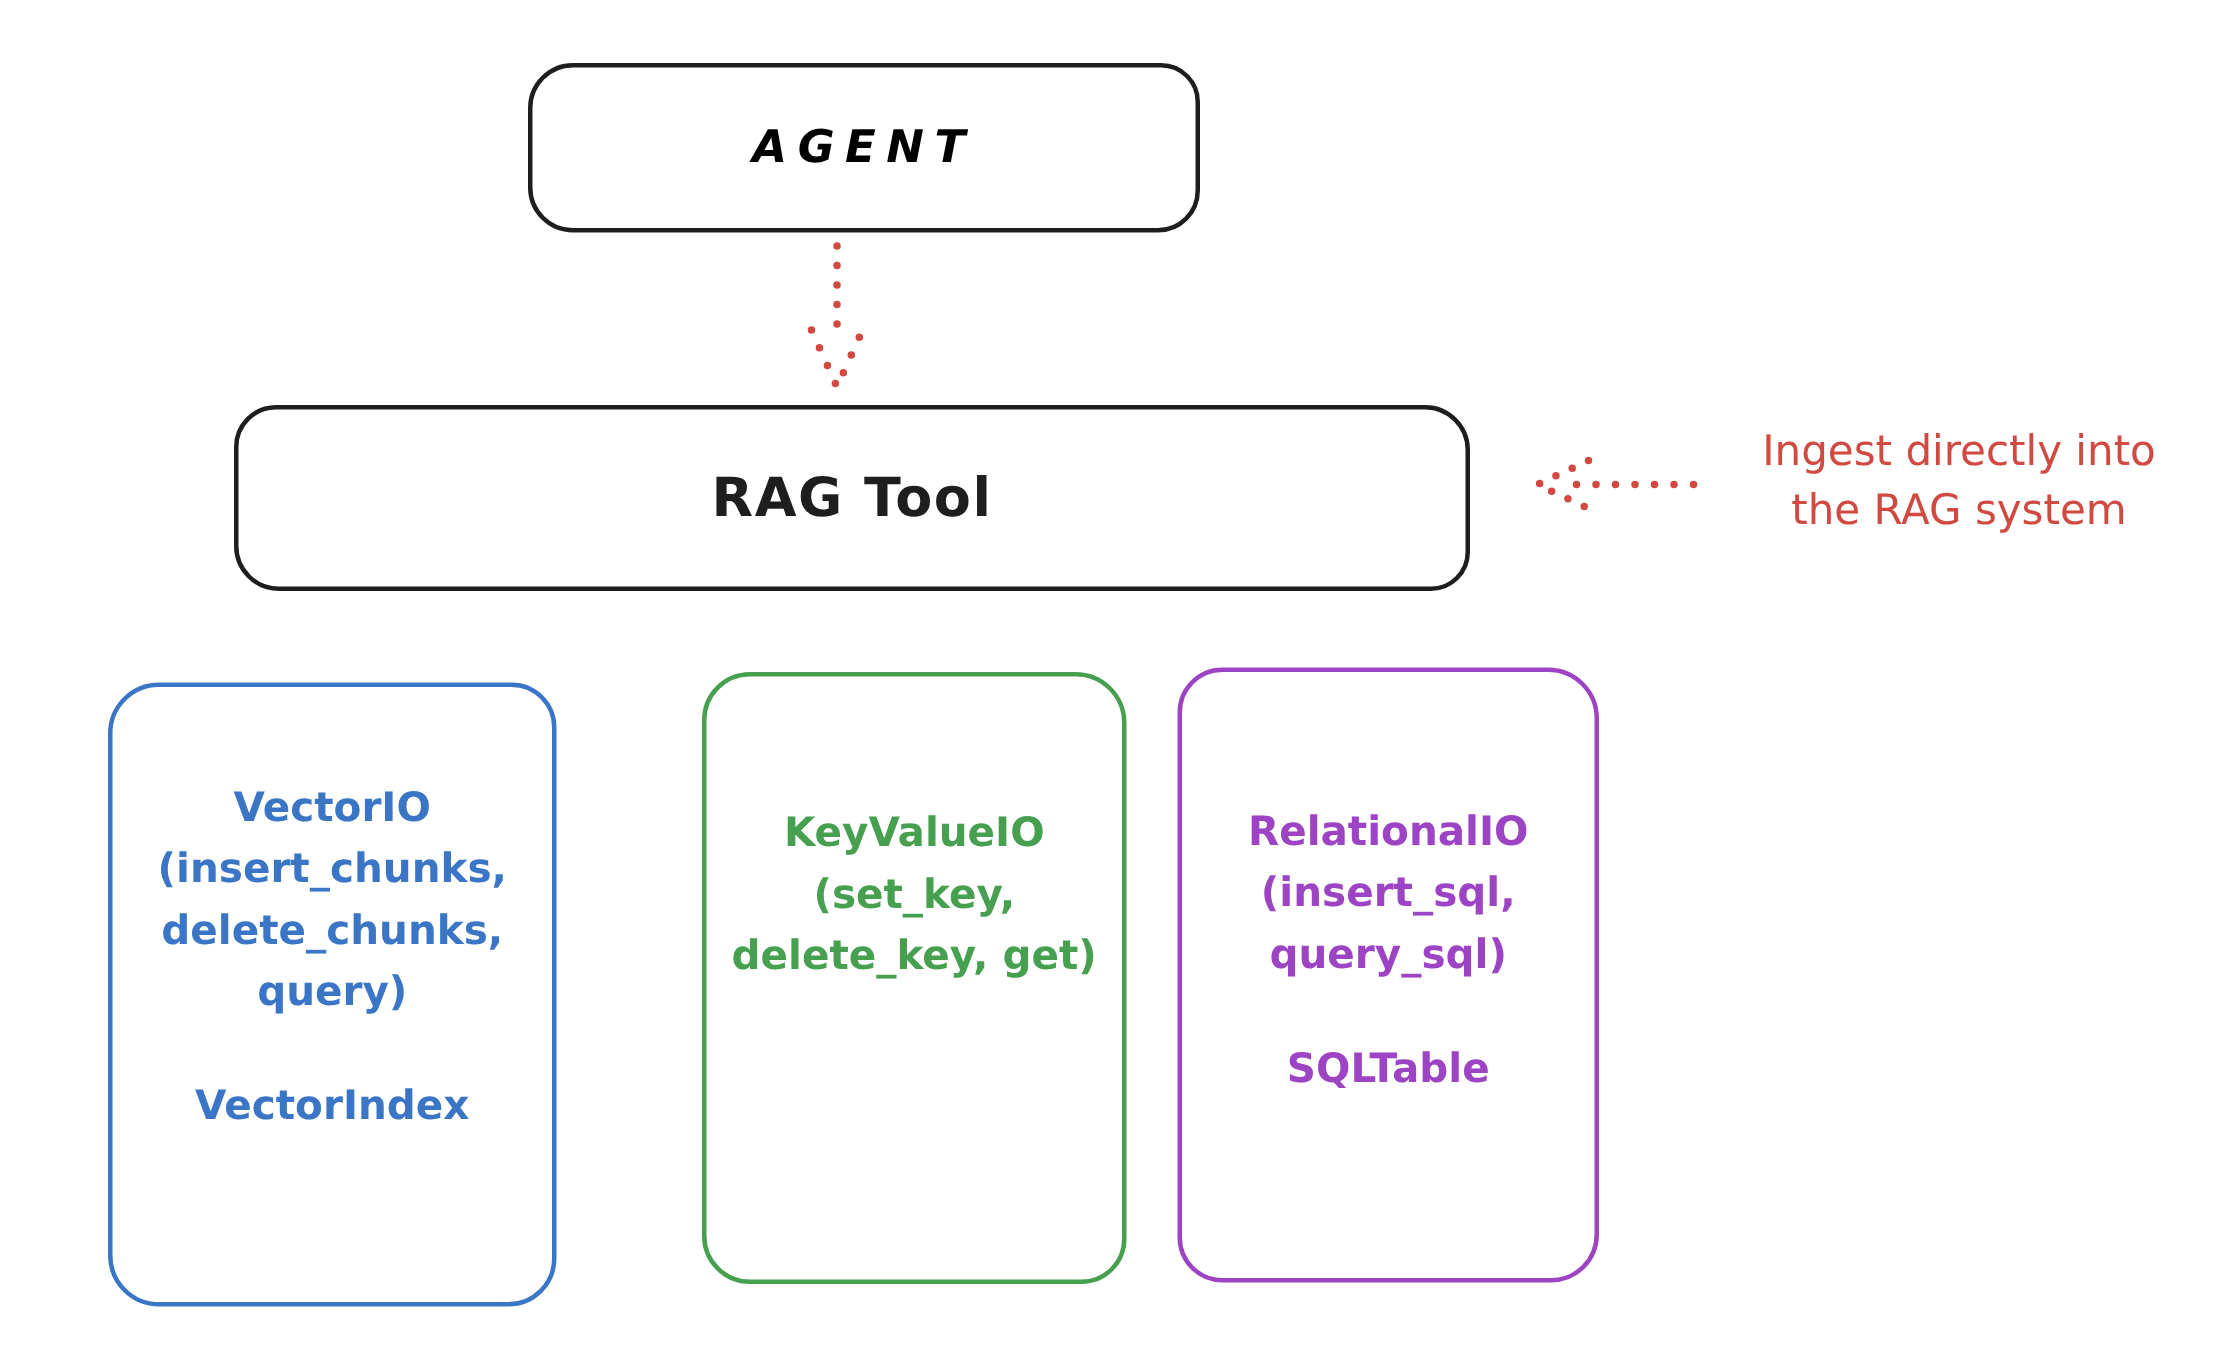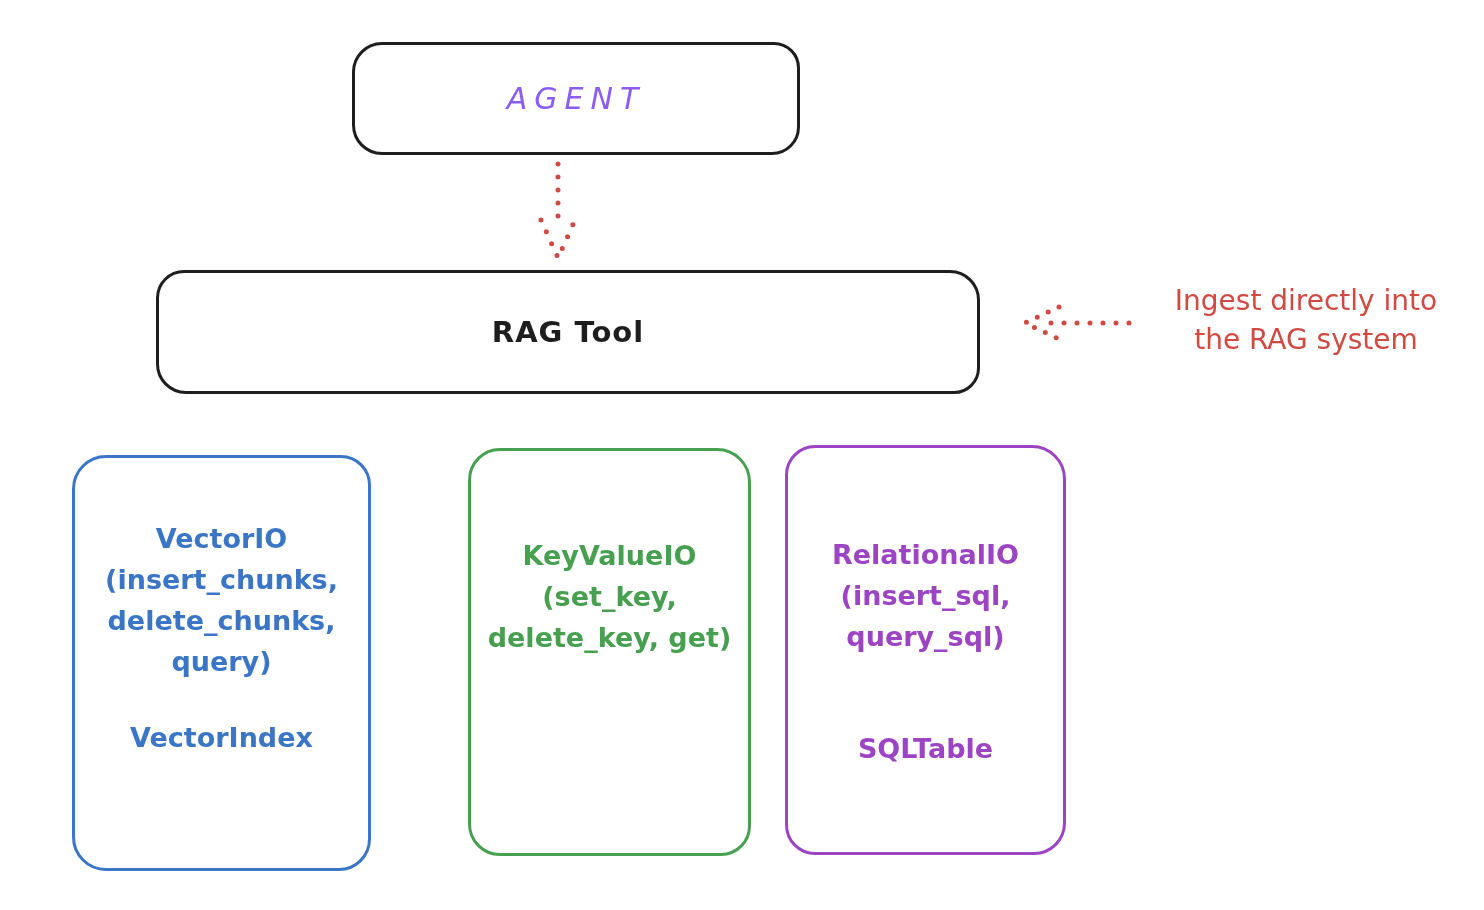--- a/index.html
+++ b/index.html
@@ -9,29 +9,29 @@
   }
   .sketch-box{
     position:absolute;background:#fff;border:3.5px solid #1e1e1e;
     display:flex;align-items:center;justify-content:center;box-sizing:border-box;
   }
   #agent-box{
     left:352px;top:42px;width:448px;height:113px;
     border-radius:30px 26px 28px 30px;
   }
   #agent-box .label{
-    font-size:30px;font-weight:400;letter-spacing:7px;color:#8b5cf6;
+    font-size:30px;font-weight:700;letter-spacing:7px;color:#000000;
     font-style:italic;
   }
   #ragtool-box{
     left:156px;top:270px;width:824px;height:124px;
     border-radius:28px 30px 26px 30px;
   }
   #ragtool-box .label{
-    font-size:29px;font-weight:600;color:#1e1e1e;letter-spacing:1px;
+    font-size:36px;font-weight:600;color:#1e1e1e;letter-spacing:1px;
   }
   .arrow-svg{position:absolute;}
   .dotline{fill:none;stroke:#d04a42;stroke-width:5;stroke-linecap:round;}
   .annotation-text{
     position:absolute;left:1138px;top:281px;width:336px;
     text-align:center;color:#d04a42;font-size:28px;font-weight:400;
     line-height:39px;white-space:pre-line;
   }
   .backend-card{
     position:absolute;background:#fff;border:3px solid;box-sizing:border-box;
@@ -51,21 +51,20 @@
   #card-keyvalue{
     left:428px;top:448px;width:283px;height:408px;
     border-color:#47a04f;color:#47a04f;border-radius:32px 34px 30px 32px;
     padding-top:84px;
     margin-left:40px;
   }
   #card-relational{
     left:785px;top:445px;width:281px;height:410px;
     border-color:#9c44c4;color:#9c44c4;border-radius:30px 34px 32px 30px;
     padding-top:86px;
-    gap:36px;
   }
 </style>
 </head>
 <body>
 
 <div id="canvas">
 
   <div id="agent-box" class="sketch-box">
     <span class="label">AGENT</span>
   </div>

